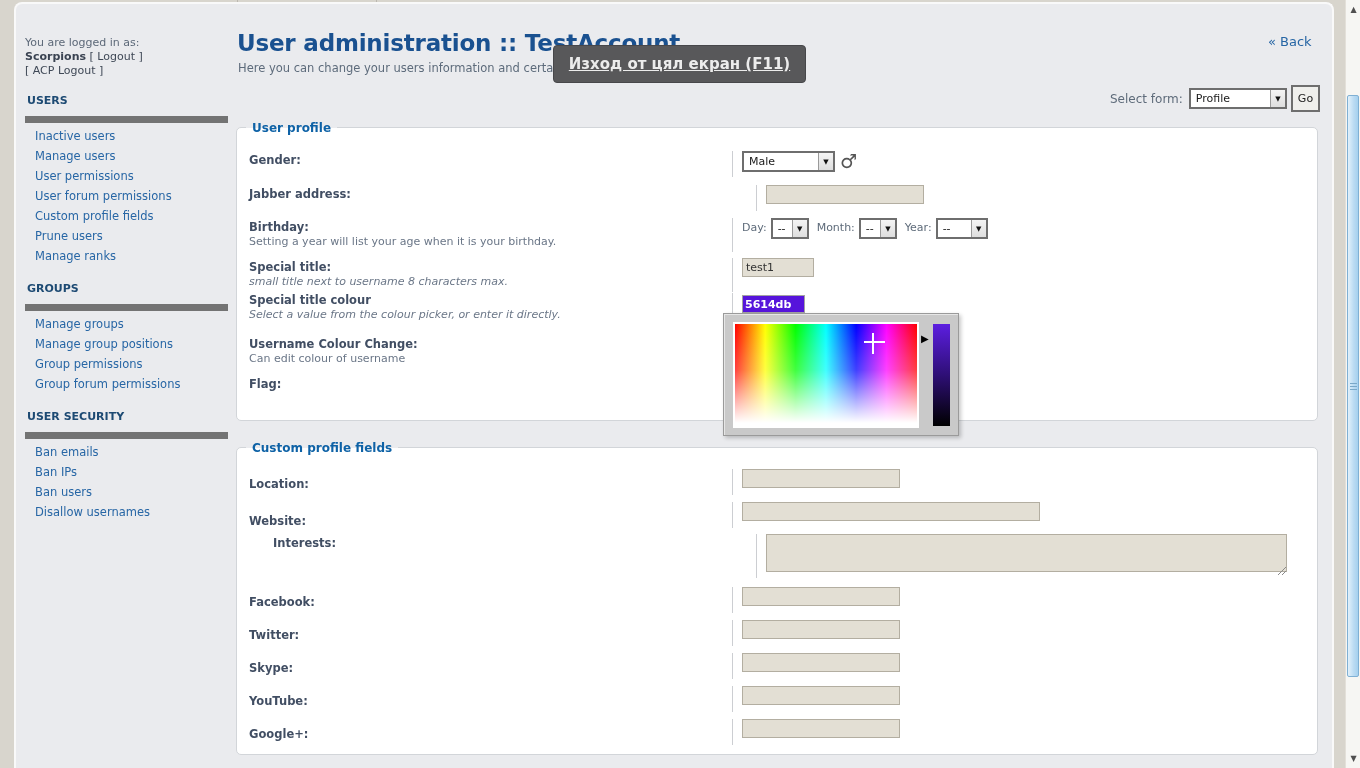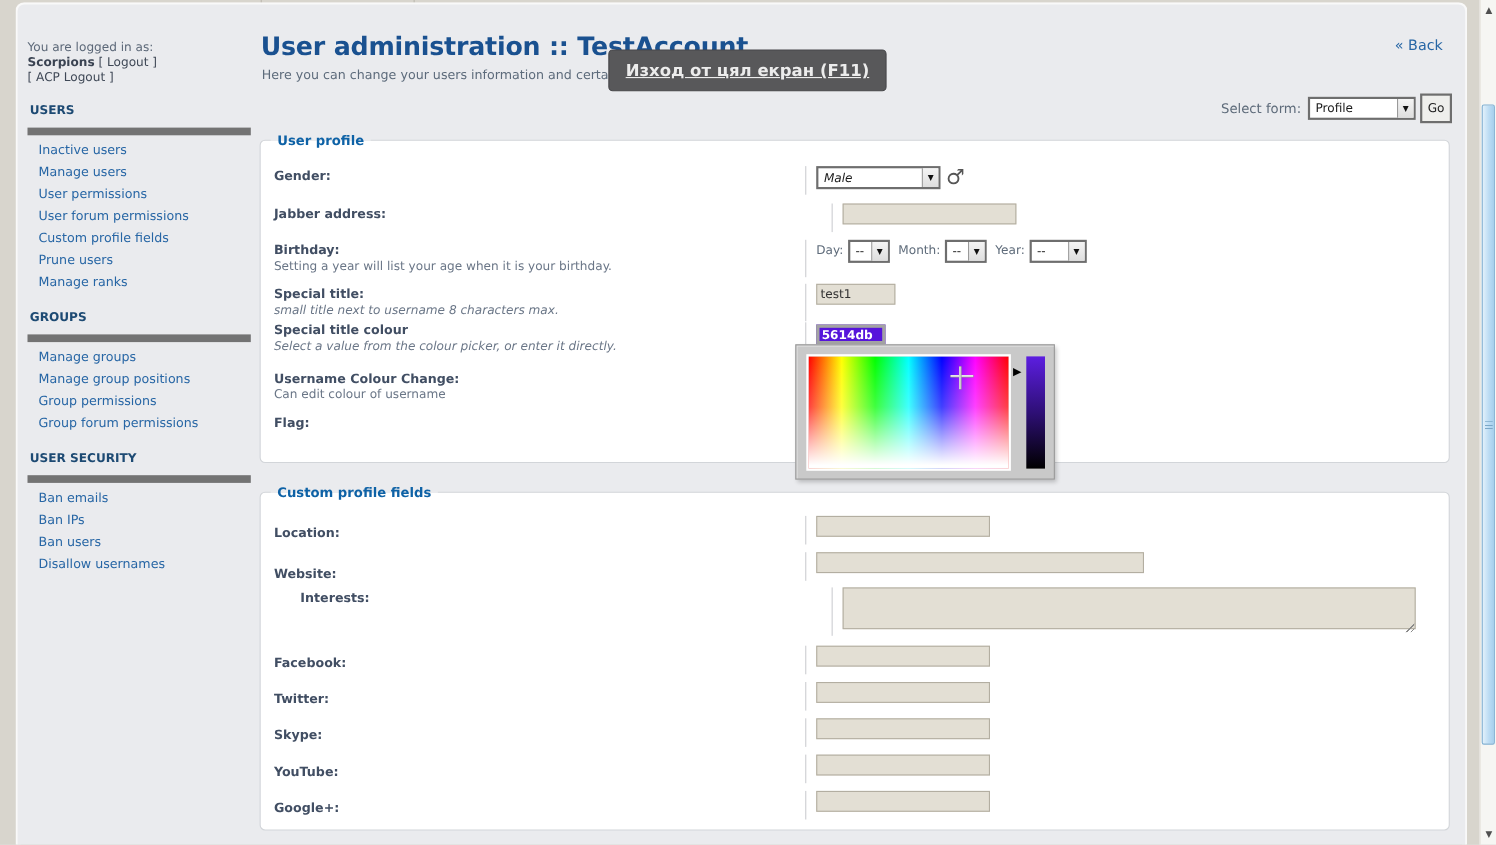--- a/index.html
+++ b/index.html
@@ -108,21 +108,21 @@
     resize:none; position:relative;
   }
   .txta-wrap { position:relative; }
   .txta-grip {
     position:absolute; right:1px; bottom:1px; width:10px; height:10px;
     background:repeating-linear-gradient(135deg,transparent 0,transparent 2px,#8a8a8a 2px,#8a8a8a 3px);
     clip-path:polygon(100% 0,100% 100%,0 100%);
   }
   .colour-inp {
     width:63px; height:18px; background:#5614db; color:#fff;
-    border:3px solid #a3a3a3; font-family:inherit; font-size:11px; font-weight:bold; padding:0 2px;
+    border:1px solid #a3a3a3; font-family:inherit; font-size:11px; font-weight:bold; padding:0 2px;
     caret-color:#fff;
   }
   .mini-label { font-size:11px; color:#5e6b7a; margin:3px 4px 0 0; }
   .mini-gap { margin-left:8px; }
   .male-symbol { font-size:19px; color:#555; margin-left:5px; line-height:20px; }
   
   .picker {
     position:absolute; left:723px; top:313px; width:236px; height:123px; z-index:40;
     background:#c9c9c9; border:1px solid #9a9a9a;
     box-shadow:inset 1px 1px 0 #e6e6e6, 2px 2px 4px rgba(0,0,0,0.22);
@@ -239,21 +239,21 @@
 </div>
 
 <div class="panel" id="panel-profile">
   <div class="panel-legend">User profile</div>
 
   <div class="row" style="top:23px;">
     <div class="lbl pad2">
         <div class="lbl-main">Gender:</div>
       </div>
     <div class="fld">
-      <span class="sel" style="width:113px;font-style:italic;">
+      <span class="sel" style="width:93px;">
         <span class="sel-val">Male</span>
         <span class="sel-btn">▼</span>
       </span>
       <span class="male-symbol">♂</span>
     </div>
   </div>
 
   <div class="row" style="top:57px;gap:24px;">
     <div class="lbl pad2">
         <div class="lbl-main">Jabber address:</div>

